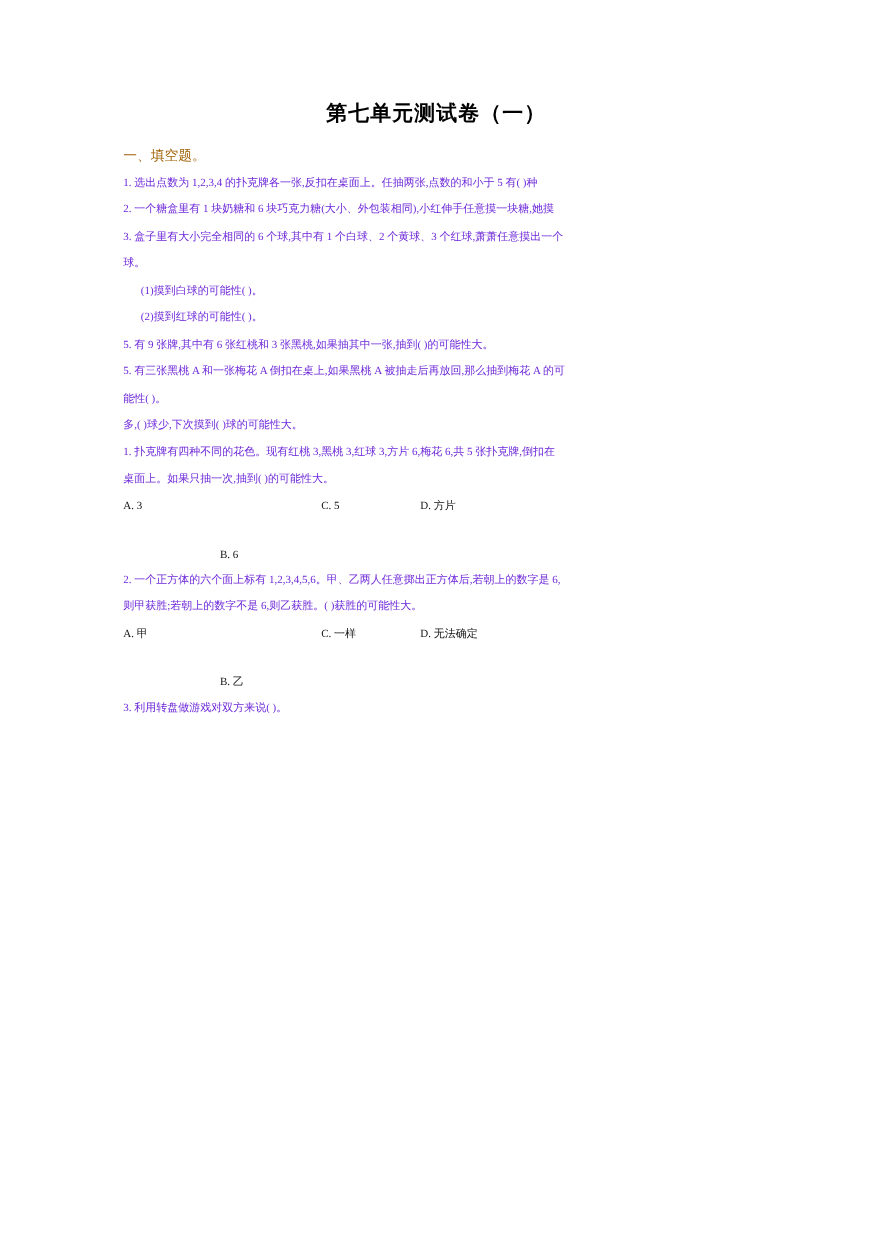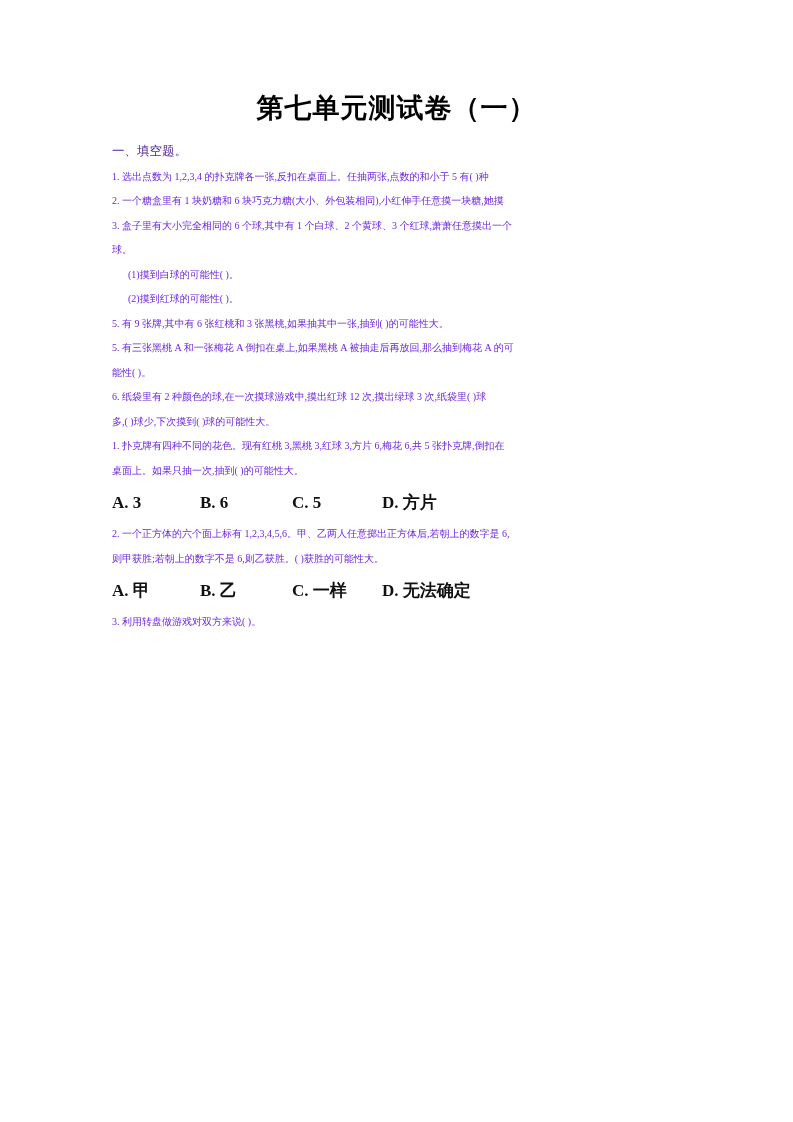--- a/index.html
+++ b/index.html
@@ -19,55 +19,54 @@
     position: relative;
     width: 793px;
     height: 1122px;
     box-sizing: border-box;
     padding: 0 112px;
   }
   .doc-title {
     text-align: center;
     font-family: Liberation Mono, monospace;
     font-weight: bold;
-    font-size: 27px;
+    font-size: 19px;
     letter-spacing: 1px;
     margin-top: 90px;
     margin-bottom: 14px;
     color: #000;
   }
   .section-head {
     font-size: 12.5px;
     line-height: 1.8;
     margin: 6px 0 2px 0;
-    color: #4c1d95;
+    color: #a16207;
   }
   .q {
     font-size: 10px;
     line-height: 2.35;
     margin: 0 0 1px 0;
     color: #6d28d9;
     text-align: justify;
   }
   .q.sub {
     margin-left: 16px;
   }
   .opts {
-    font-size: 17px;
+    font-size: 10px;
     line-height: 2.3;
     margin: 0;
     color: #111;
     display: flex;
-    font-weight: bold;
   }
   .opts span.opt {
     display: inline-block;
   }
   .opt-a { width: 88px; }
-  .opt-b { width: 92px; }
+  .opt-b { width: 92px; margin-top: 44px; }
   .opt-c { width: 90px; }
   .opt-d { width: 120px; }
 </style>
 </head>
 <body>
 
 <div class="page">
 
   <div class="doc-title">第七单元测试卷（一）</div>
 
@@ -80,21 +79,20 @@
   <div class="q">3. 盒子里有大小完全相同的 6 个球,其中有 1 个白球、2 个黄球、3 个红球,萧萧任意摸出一个</div>
   <div class="q">球。</div>
   <div class="q sub">(1)摸到白球的可能性(        )。</div>
   <div class="q sub">(2)摸到红球的可能性(        )。</div>
 
   <div class="q">5. 有 9 张牌,其中有 6 张红桃和 3 张黑桃,如果抽其中一张,抽到(        )的可能性大。</div>
 
   <div class="q">5. 有三张黑桃 A 和一张梅花 A 倒扣在桌上,如果黑桃 A 被抽走后再放回,那么抽到梅花 A 的可</div>
   <div class="q">能性(        )。</div>
 
-  <div class="q">6. 纸袋里有 2 种颜色的球,在一次摸球游戏中,摸出红球 12 次,摸出绿球 3 次,纸袋里(        )球</div>
   <div class="q">多,(        )球少,下次摸到(        )球的可能性大。</div>
 
 
   <div class="q">1. 扑克牌有四种不同的花色。现有红桃 3,黑桃 3,红球 3,方片 6,梅花 6,共 5 张扑克牌,倒扣在</div>
   <div class="q">桌面上。如果只抽一次,抽到(        )的可能性大。</div>
   <div class="opts">
     <span class="opt opt-a">A. 3</span>
     <span class="opt opt-b">B. 6</span>
     <span class="opt opt-c">C. 5</span>
     <span class="opt opt-d">D.  方片</span>

